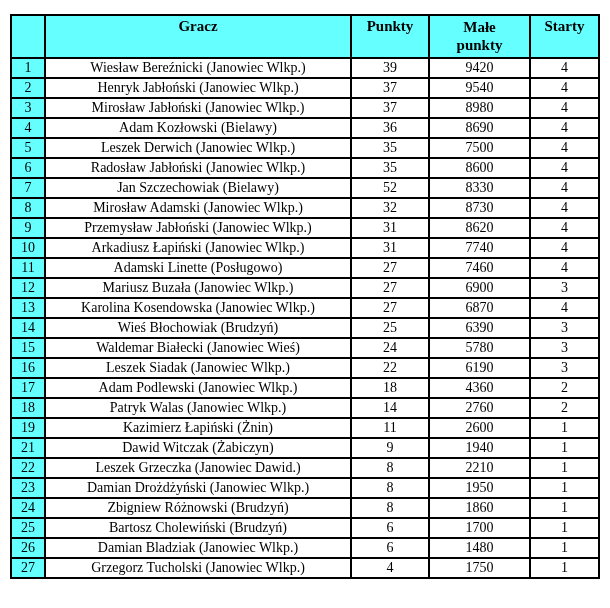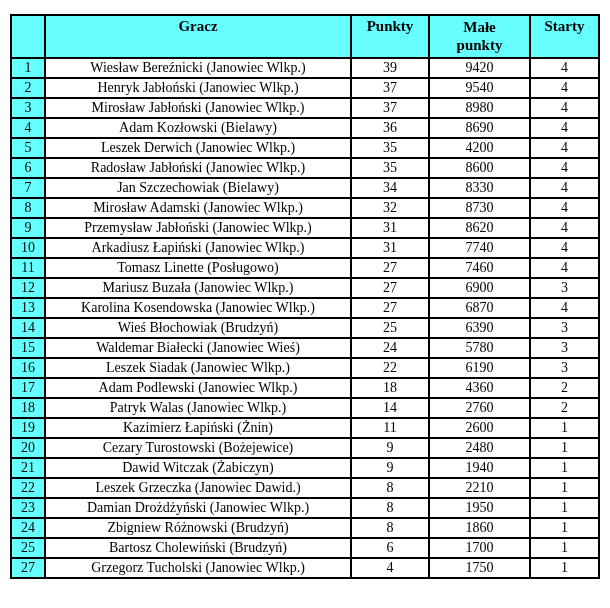--- a/index.html
+++ b/index.html
@@ -116,34 +116,34 @@
       <td class="rank">4</td>
       <td>Adam Kozłowski (Bielawy)</td>
       <td>36</td>
       <td>8690</td>
       <td>4</td>
     </tr>
         <tr>
       <td class="rank">5</td>
       <td>Leszek Derwich (Janowiec Wlkp.)</td>
       <td>35</td>
-      <td>4200</td>
+      <td>7500</td>
       <td>4</td>
     </tr>
         <tr>
       <td class="rank">6</td>
       <td>Radosław Jabłoński (Janowiec Wlkp.)</td>
       <td>35</td>
       <td>8600</td>
       <td>4</td>
     </tr>
         <tr>
       <td class="rank">7</td>
       <td>Jan Szczechowiak (Bielawy)</td>
-      <td>34</td>
+      <td>52</td>
       <td>8330</td>
       <td>4</td>
     </tr>
         <tr>
       <td class="rank">8</td>
       <td>Mirosław Adamski (Janowiec Wlkp.)</td>
       <td>32</td>
       <td>8730</td>
       <td>4</td>
     </tr>
@@ -156,21 +156,21 @@
     </tr>
         <tr>
       <td class="rank">10</td>
       <td>Arkadiusz Łapiński (Janowiec Wlkp.)</td>
       <td>31</td>
       <td>7740</td>
       <td>4</td>
     </tr>
         <tr>
       <td class="rank">11</td>
-      <td>Tomasz Linette (Posługowo)</td>
+      <td>Adamski Linette (Posługowo)</td>
       <td>27</td>
       <td>7460</td>
       <td>4</td>
     </tr>
         <tr>
       <td class="rank">12</td>
       <td>Mariusz Buzała (Janowiec Wlkp.)</td>
       <td>27</td>
       <td>6900</td>
       <td>3</td>
@@ -218,27 +218,20 @@
       <td>2</td>
     </tr>
         <tr>
       <td class="rank">19</td>
       <td>Kazimierz Łapiński (Żnin)</td>
       <td>11</td>
       <td>2600</td>
       <td>1</td>
     </tr>
         <tr>
-      <td class="rank">20</td>
-      <td>Cezary Turostowski (Bożejewice)</td>
-      <td>9</td>
-      <td>2480</td>
-      <td>1</td>
-    </tr>
-        <tr>
       <td class="rank">21</td>
       <td>Dawid Witczak (Żabiczyn)</td>
       <td>9</td>
       <td>1940</td>
       <td>1</td>
     </tr>
         <tr>
       <td class="rank">22</td>
       <td>Leszek Grzeczka (Janowiec Dawid.)</td>
       <td>8</td>
@@ -257,20 +250,27 @@
       <td>Zbigniew Różnowski (Brudzyń)</td>
       <td>8</td>
       <td>1860</td>
       <td>1</td>
     </tr>
         <tr>
       <td class="rank">25</td>
       <td>Bartosz Cholewiński (Brudzyń)</td>
       <td>6</td>
       <td>1700</td>
+      <td>1</td>
+    </tr>
+        <tr>
+      <td class="rank">26</td>
+      <td>Damian Bladziak (Janowiec Wlkp.)</td>
+      <td>6</td>
+      <td>1480</td>
       <td>1</td>
     </tr>
         <tr>
       <td class="rank">27</td>
       <td>Grzegorz Tucholski (Janowiec Wlkp.)</td>
       <td>4</td>
       <td>1750</td>
       <td>1</td>
     </tr>
       </tbody>

